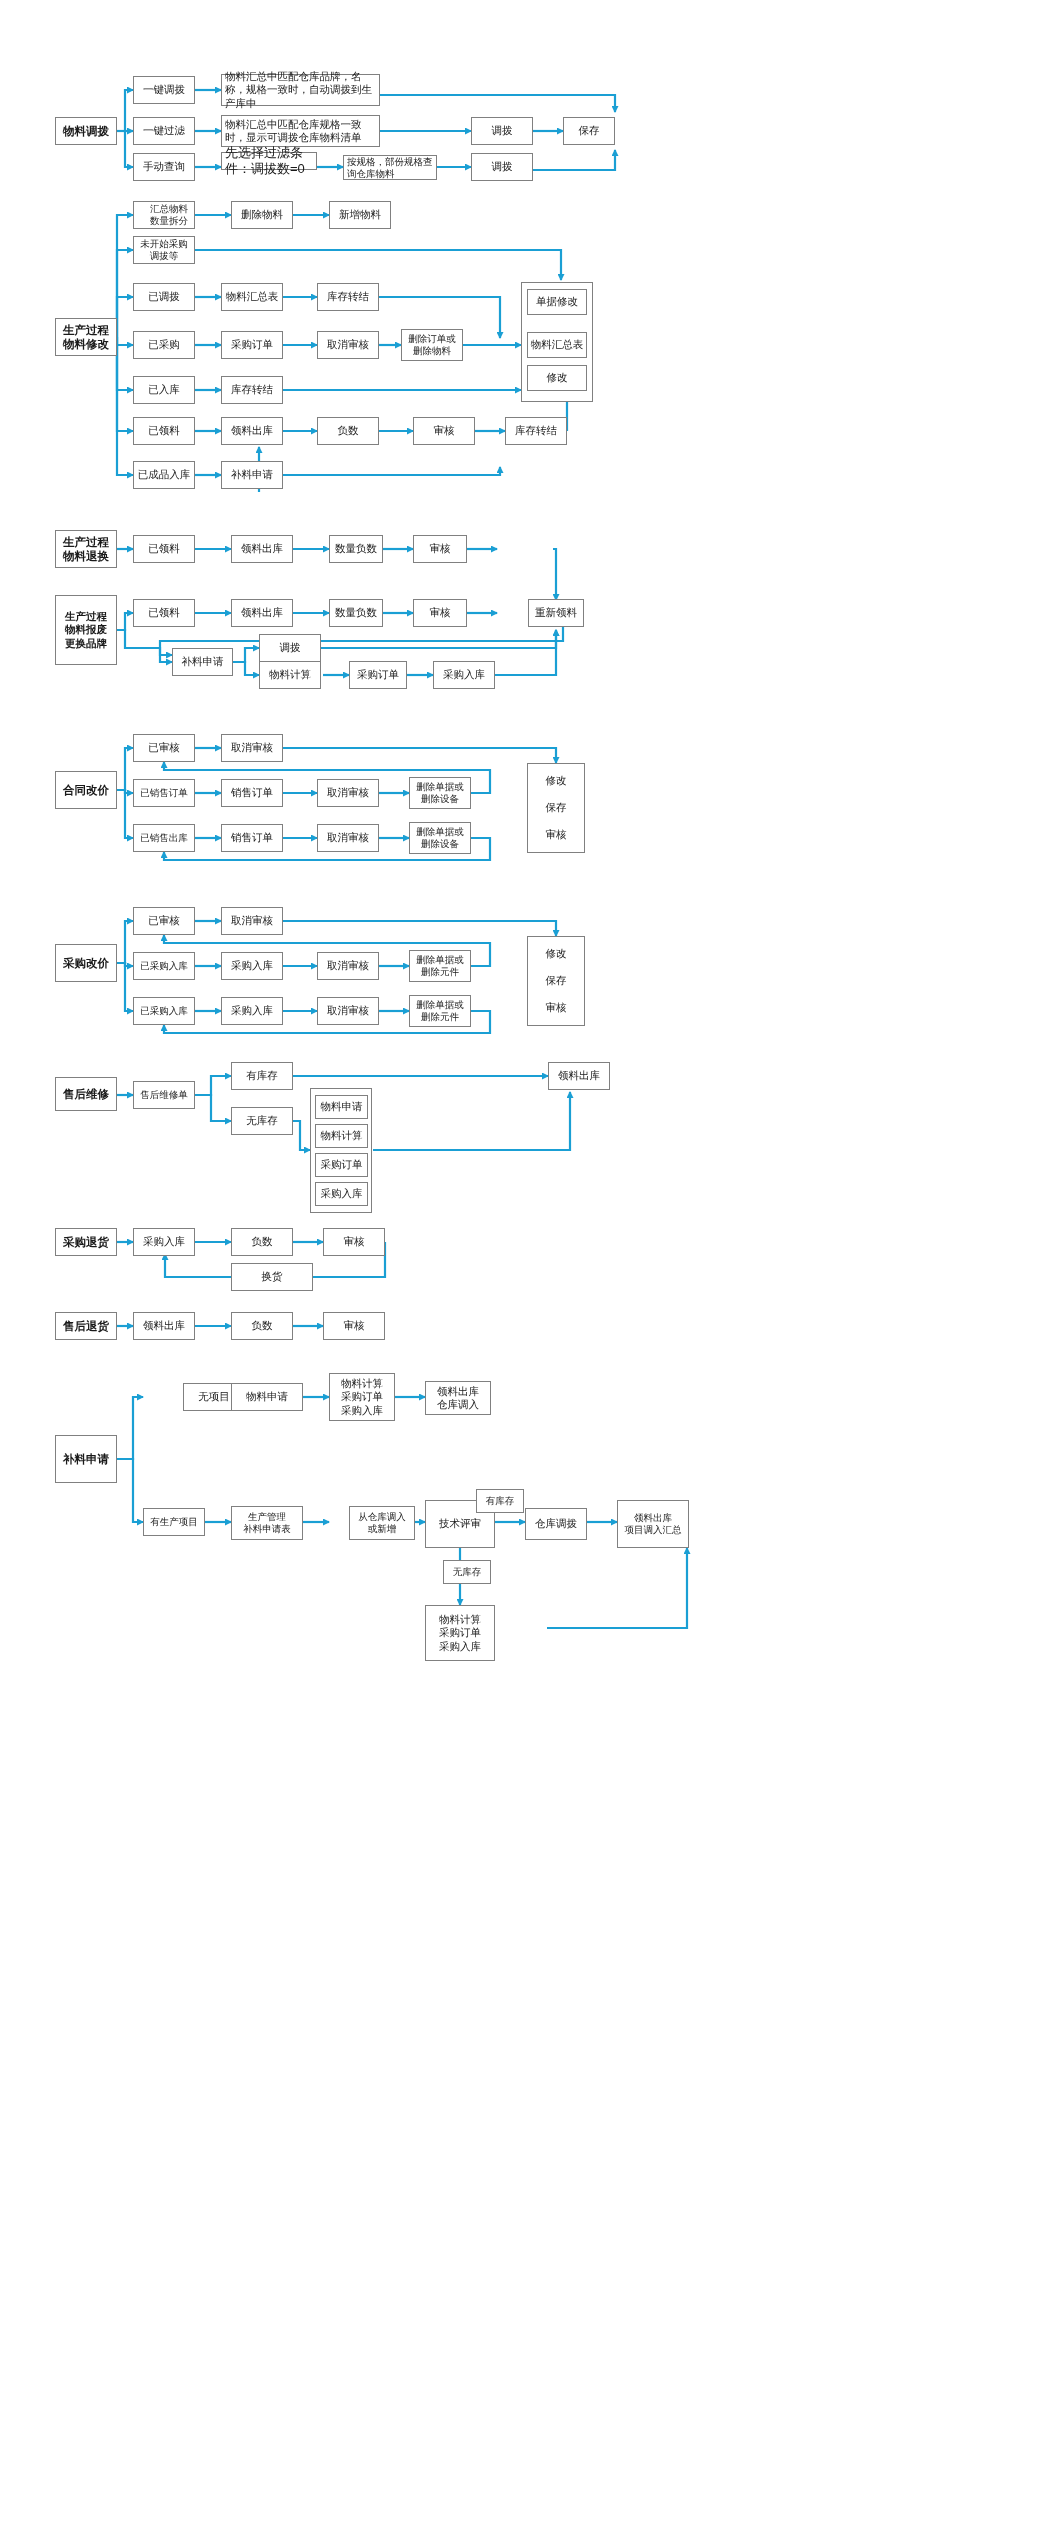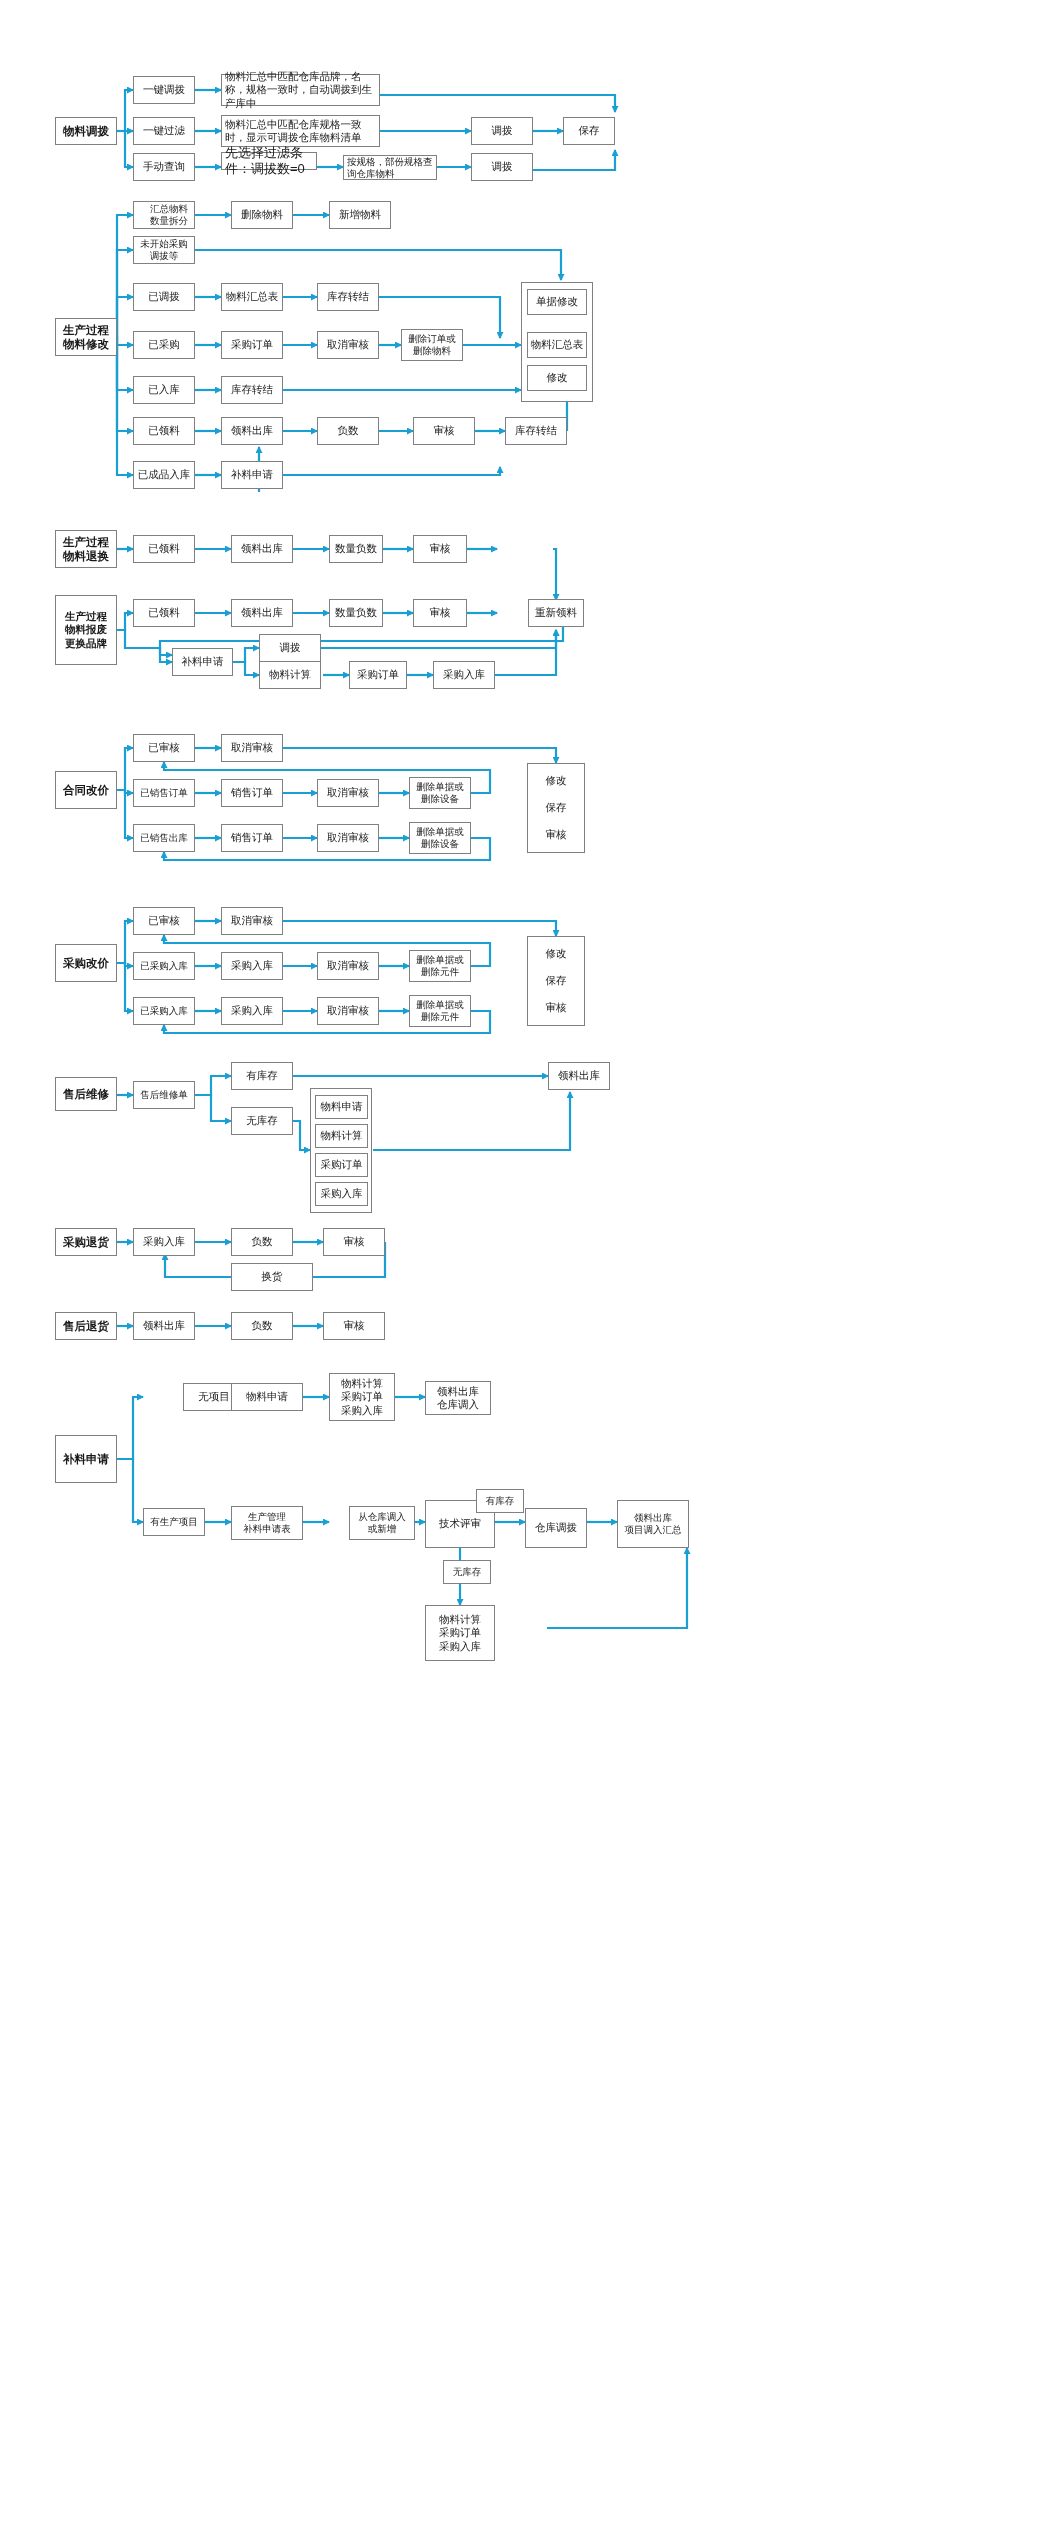--- a/index.html
+++ b/index.html
@@ -321,20 +321,20 @@
   <div class="node" style="left:425px;top:1381px;width:66px;height:34px;">领料出库
 仓库调入</div>
   <div class="node" style="left:143px;top:1508px;width:62px;height:28px;font-size:9.5px;">有生产项目</div>
   <div class="node" style="left:231px;top:1506px;width:72px;height:34px;font-size:9.5px;">生产管理
 补料申请表</div>
   <div class="node" style="left:329px;top:1506px;width:66px;height:34px;font-size:9.5px;margin-left:20px;">从仓库调入
 或新增</div>
   <div class="node" style="left:425px;top:1500px;width:70px;height:48px;">技术评审</div>
   <div class="node" style="left:476px;top:1489px;width:48px;height:24px;font-size:9.5px;">有库存</div>
   <div class="node" style="left:443px;top:1560px;width:48px;height:24px;font-size:9.5px;">无库存</div>
-  <div class="node" style="left:525px;top:1508px;width:62px;height:40px;">仓库调拨</div>
+  <div class="node" style="left:525px;top:1508px;width:62px;height:32px;">仓库调拨</div>
   <div class="node" style="left:617px;top:1500px;width:72px;height:48px;font-size:9.5px;">领料出库
 项目调入汇总</div>
   <div class="node" style="left:425px;top:1605px;width:70px;height:56px;">物料计算
 采购订单
 采购入库</div>
 
 </div>
 
 </body></html>

